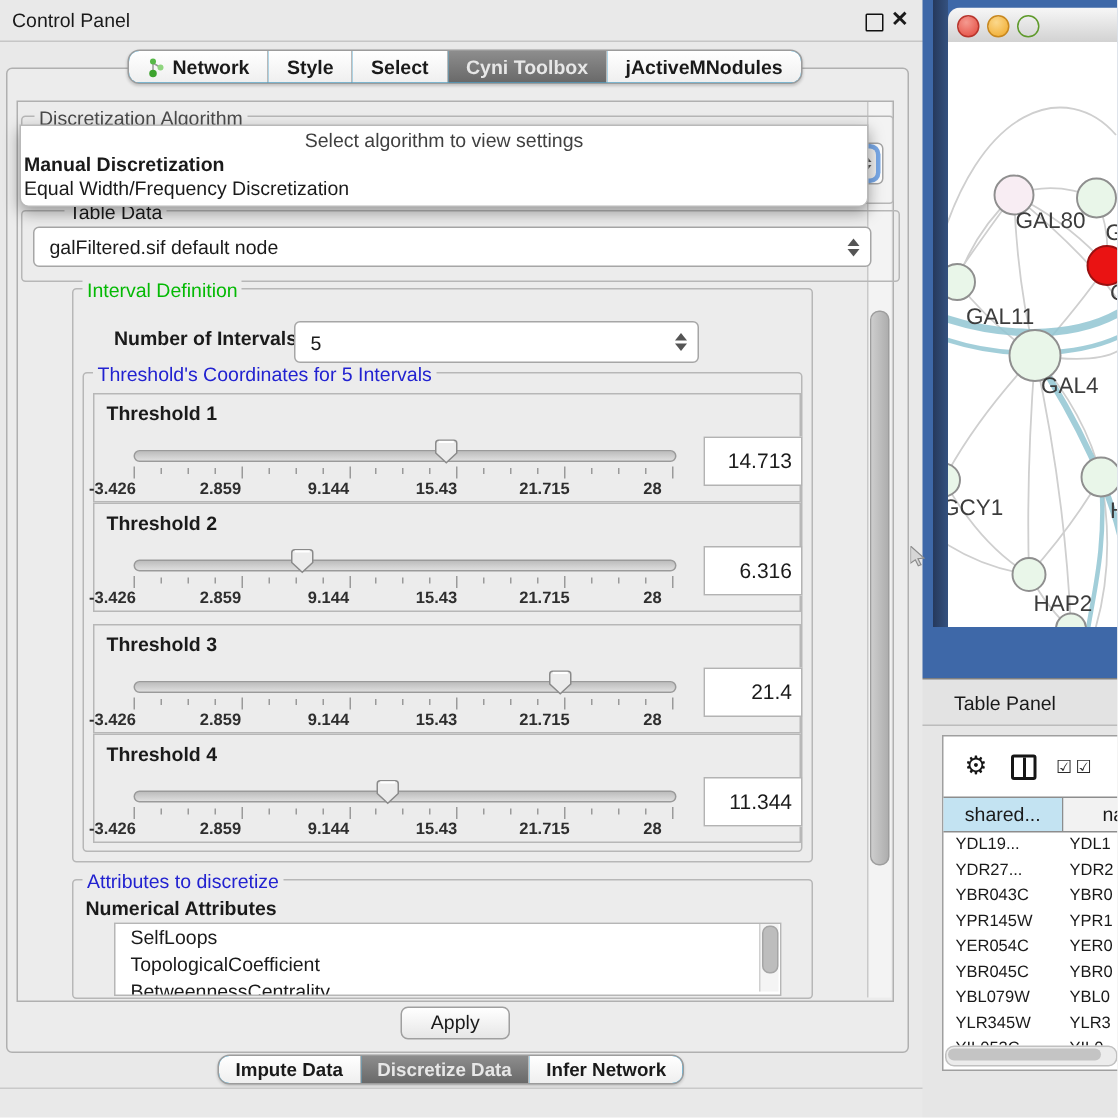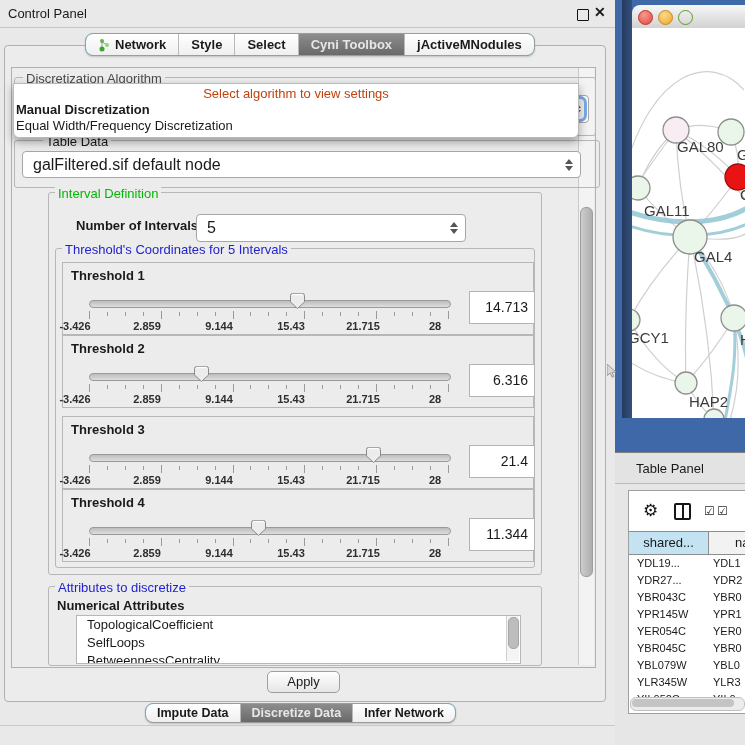--- a/index.html
+++ b/index.html
@@ -24,30 +24,30 @@
   #bottom-tabs{left:145px;top:703px;}
   #bottom-tabs .seg{padding:2px 11px;font-size:12.5px;}
   #panel-bottom-line{left:0;top:725px;width:616px;height:1px;background:#c9c9c9;}
   
   .groupbox{position:absolute;border:1px solid #b7b7b7;border-radius:3px;}
   .gb-label{position:absolute;font-size:13px;background:#ececec;padding:0 3px;white-space:nowrap;}
   .green{color:#04b904;}
   .blue{color:#2222d0;}
   .gray{color:#4a4a4a;}
   
-  .combo{position:absolute;background:#fff;border:1px solid #a6a6a6;border-radius:4px;font-size:16px;display:flex;align-items:center;}
+  .combo{position:absolute;background:#fff;border:1px solid #a6a6a6;border-radius:4px;font-size:13px;display:flex;align-items:center;}
   .combo .txt{padding-left:10px;flex:1;}
   .stepper{width:15px;height:80%;display:flex;flex-direction:column;align-items:center;justify-content:center;margin-right:4px;line-height:0;}
   .stepper i{display:block;width:0;height:0;border-left:4px solid transparent;border-right:4px solid transparent;}
   .stepper .up{border-bottom:5px solid #555;margin-bottom:2px;}
   .stepper .dn{border-top:5px solid #555;}
   .stepper.focused{border-radius:4px;background:#f0f0f0;box-shadow:0 0 0 3px #79a9e8;}
   
   #popup{left:13px;top:83px;width:564px;height:53px;background:#fff;border:1px solid #b9b9b9;border-radius:0 0 6px 6px;box-shadow:0 4px 10px rgba(0,0,0,.35);font-size:13px;}
-  #popup .ph{position:absolute;left:0;right:0;top:2px;text-align:center;color:#c2410c;}
+  #popup .ph{position:absolute;left:0;right:0;top:2px;text-align:center;color:#404040;}
   #popup .item{position:absolute;left:2px;white-space:nowrap;}
   #popup .item.b{font-weight:bold;}
   
   .thr-box{position:absolute;left:62px;width:470px;height:71px;border:1px solid #b7b7b7;background:#ececec;}
   .thr-label{position:absolute;left:8px;top:5px;font-size:13px;font-weight:bold;}
   .track{position:absolute;left:26px;top:37px;width:360px;height:6px;border:1px solid #9a9a9a;border-radius:4px;background:linear-gradient(#bdbdbd,#dedede);}
   .thumb{position:absolute;top:29px;}
   .ticks{position:absolute;left:26px;top:48px;width:360px;height:9px;display:flex;justify-content:space-between;align-items:flex-start;}
   .tick{width:1px;background:#9a9a9a;}
   .tick.maj{height:8px;}
@@ -326,22 +326,22 @@
         </div>
         <div class="valbox">11.344</div>
       </div>
     </div>
 
   <div class="groupbox" style="left:48px;top:586px;width:492px;height:78px;">
     <span class="gb-label blue" style="left:6px;top:-7px;">Attributes to discretize</span>
   </div>
   <div class="abs" style="left:57px;top:598px;font-size:13px;font-weight:bold;">Numerical Attributes</div>
   <div class="abs" id="attr-list">
+      <div class="attr-item">SelfLoops</div>
       <div class="attr-item">TopologicalCoefficient</div>
-      <div class="attr-item">SelfLoops</div>
       <div class="attr-item">BetweennessCentrality</div>
     </div>
   <div class="abs" id="attr-scroll"></div>
   <div class="abs" id="attr-thumb"></div>
 
   <div class="abs" id="apply-btn">Apply</div>
 
   <div class="abs seg-strip" id="bottom-tabs">
       <div class="seg">
         <span>Impute Data</span>

